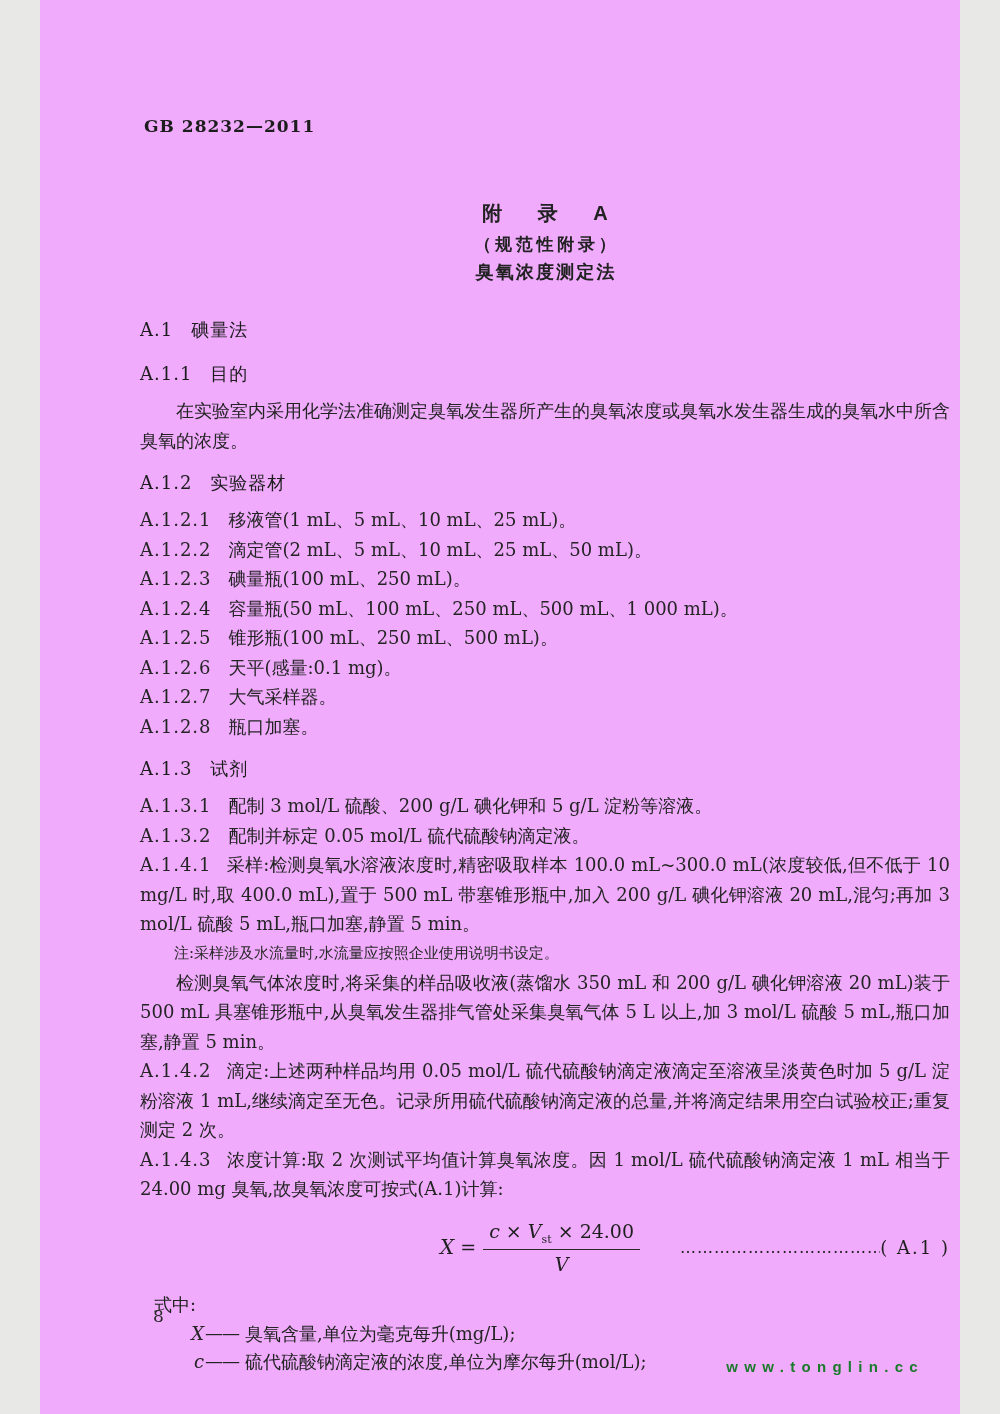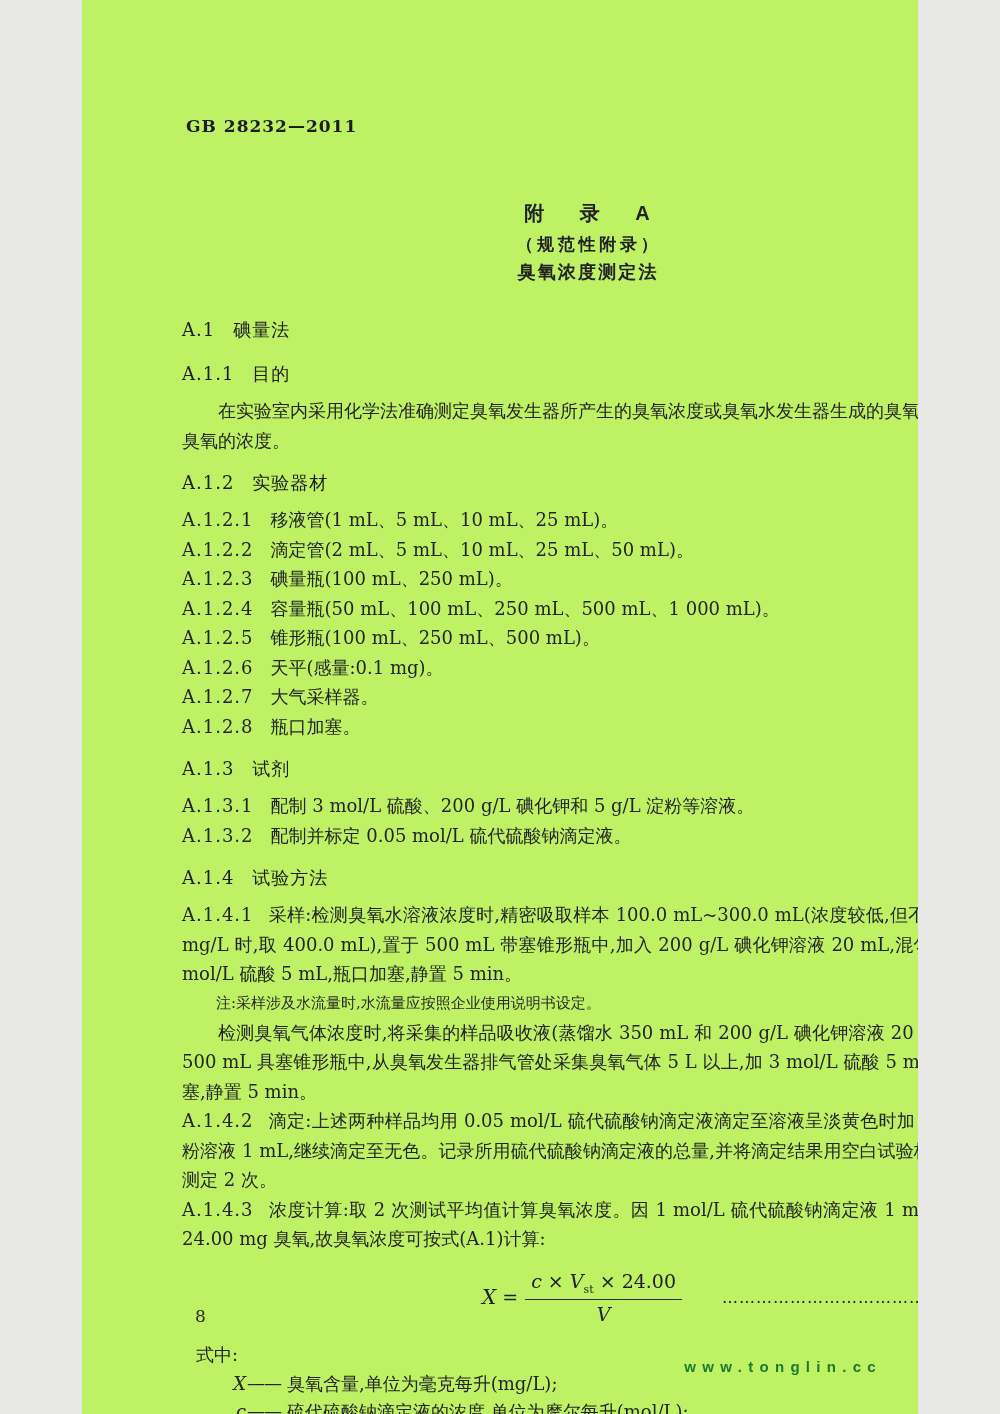--- a/index.html
+++ b/index.html
@@ -1,20 +1,20 @@
 <!DOCTYPE html>
 <html><head>
 <meta charset="utf-8">
 <style>
   html,body{margin:0;padding:0;background:#e8e8e6;}
   .page{
     position:relative;
-    width:836px;height:1414px;
+    width:920px;height:1414px;
     margin:0 auto;
-    background:#bef264;
+    background:#f0abfc;
     font-family:"DejaVu Serif","Liberation Serif",serif;
     color:#222;
     box-sizing:border-box;
     overflow:hidden;
   }
   .doc-code{
     position:absolute;top:116px;left:104px;
     font-size:17px;font-weight:bold;letter-spacing:1px;color:#1d1d1d;
   }
   .content{
@@ -108,21 +108,20 @@
     <p class="clause-line"><span class="cnum">A.1.2.5</span><span>锥形瓶(100 mL、250 mL、500 mL)。</span></p>
     <p class="clause-line"><span class="cnum">A.1.2.6</span><span>天平(感量:0.1 mg)。</span></p>
     <p class="clause-line"><span class="cnum">A.1.2.7</span><span>大气采样器。</span></p>
     <p class="clause-line"><span class="cnum">A.1.2.8</span><span>瓶口加塞。</span></p>
 
     <p class="h3"><span class="hnum">A.1.3</span><span class="hlabel">试剂</span></p>
 
     <p class="clause-line"><span class="cnum">A.1.3.1</span><span>配制 3 mol/L 硫酸、200 g/L 碘化钾和 5 g/L 淀粉等溶液。</span></p>
     <p class="clause-line"><span class="cnum">A.1.3.2</span><span>配制并标定 0.05 mol/L 硫代硫酸钠滴定液。</span></p>
 
-    <p class="h3"><span class="hnum">A.1.4</span><span class="hlabel">试验方法</span></p>
 
     <p class="clause-p"><span class="cnum">A.1.4.1</span><span>采样:检测臭氧水溶液浓度时,精密吸取样本 100.0 mL~300.0 mL(浓度较低,但不低于 10 mg/L 时,取 400.0 mL),置于 500 mL 带塞锥形瓶中,加入 200 g/L 碘化钾溶液 20 mL,混匀;再加 3 mol/L 硫酸 5 mL,瓶口加塞,静置 5 min。</span></p>
 
     <p class="note-line">注:采样涉及水流量时,水流量应按照企业使用说明书设定。</p>
 
     <p class="body-p indent2">检测臭氧气体浓度时,将采集的样品吸收液(蒸馏水 350 mL 和 200 g/L 碘化钾溶液 20 mL)装于 500 mL 具塞锥形瓶中,从臭氧发生器排气管处采集臭氧气体 5 L 以上,加 3 mol/L 硫酸 5 mL,瓶口加塞,静置 5 min。</p>
 
     <p class="clause-p"><span class="cnum">A.1.4.2</span><span>滴定:上述两种样品均用 0.05 mol/L 硫代硫酸钠滴定液滴定至溶液呈淡黄色时加 5 g/L 淀粉溶液 1 mL,继续滴定至无色。记录所用硫代硫酸钠滴定液的总量,并将滴定结果用空白试验校正;重复测定 2 次。</span></p>
 
     <p class="clause-p"><span class="cnum">A.1.4.3</span><span>浓度计算:取 2 次测试平均值计算臭氧浓度。因 1 mol/L 硫代硫酸钠滴定液 1 mL 相当于 24.00 mg 臭氧,故臭氧浓度可按式(A.1)计算:</span></p>

